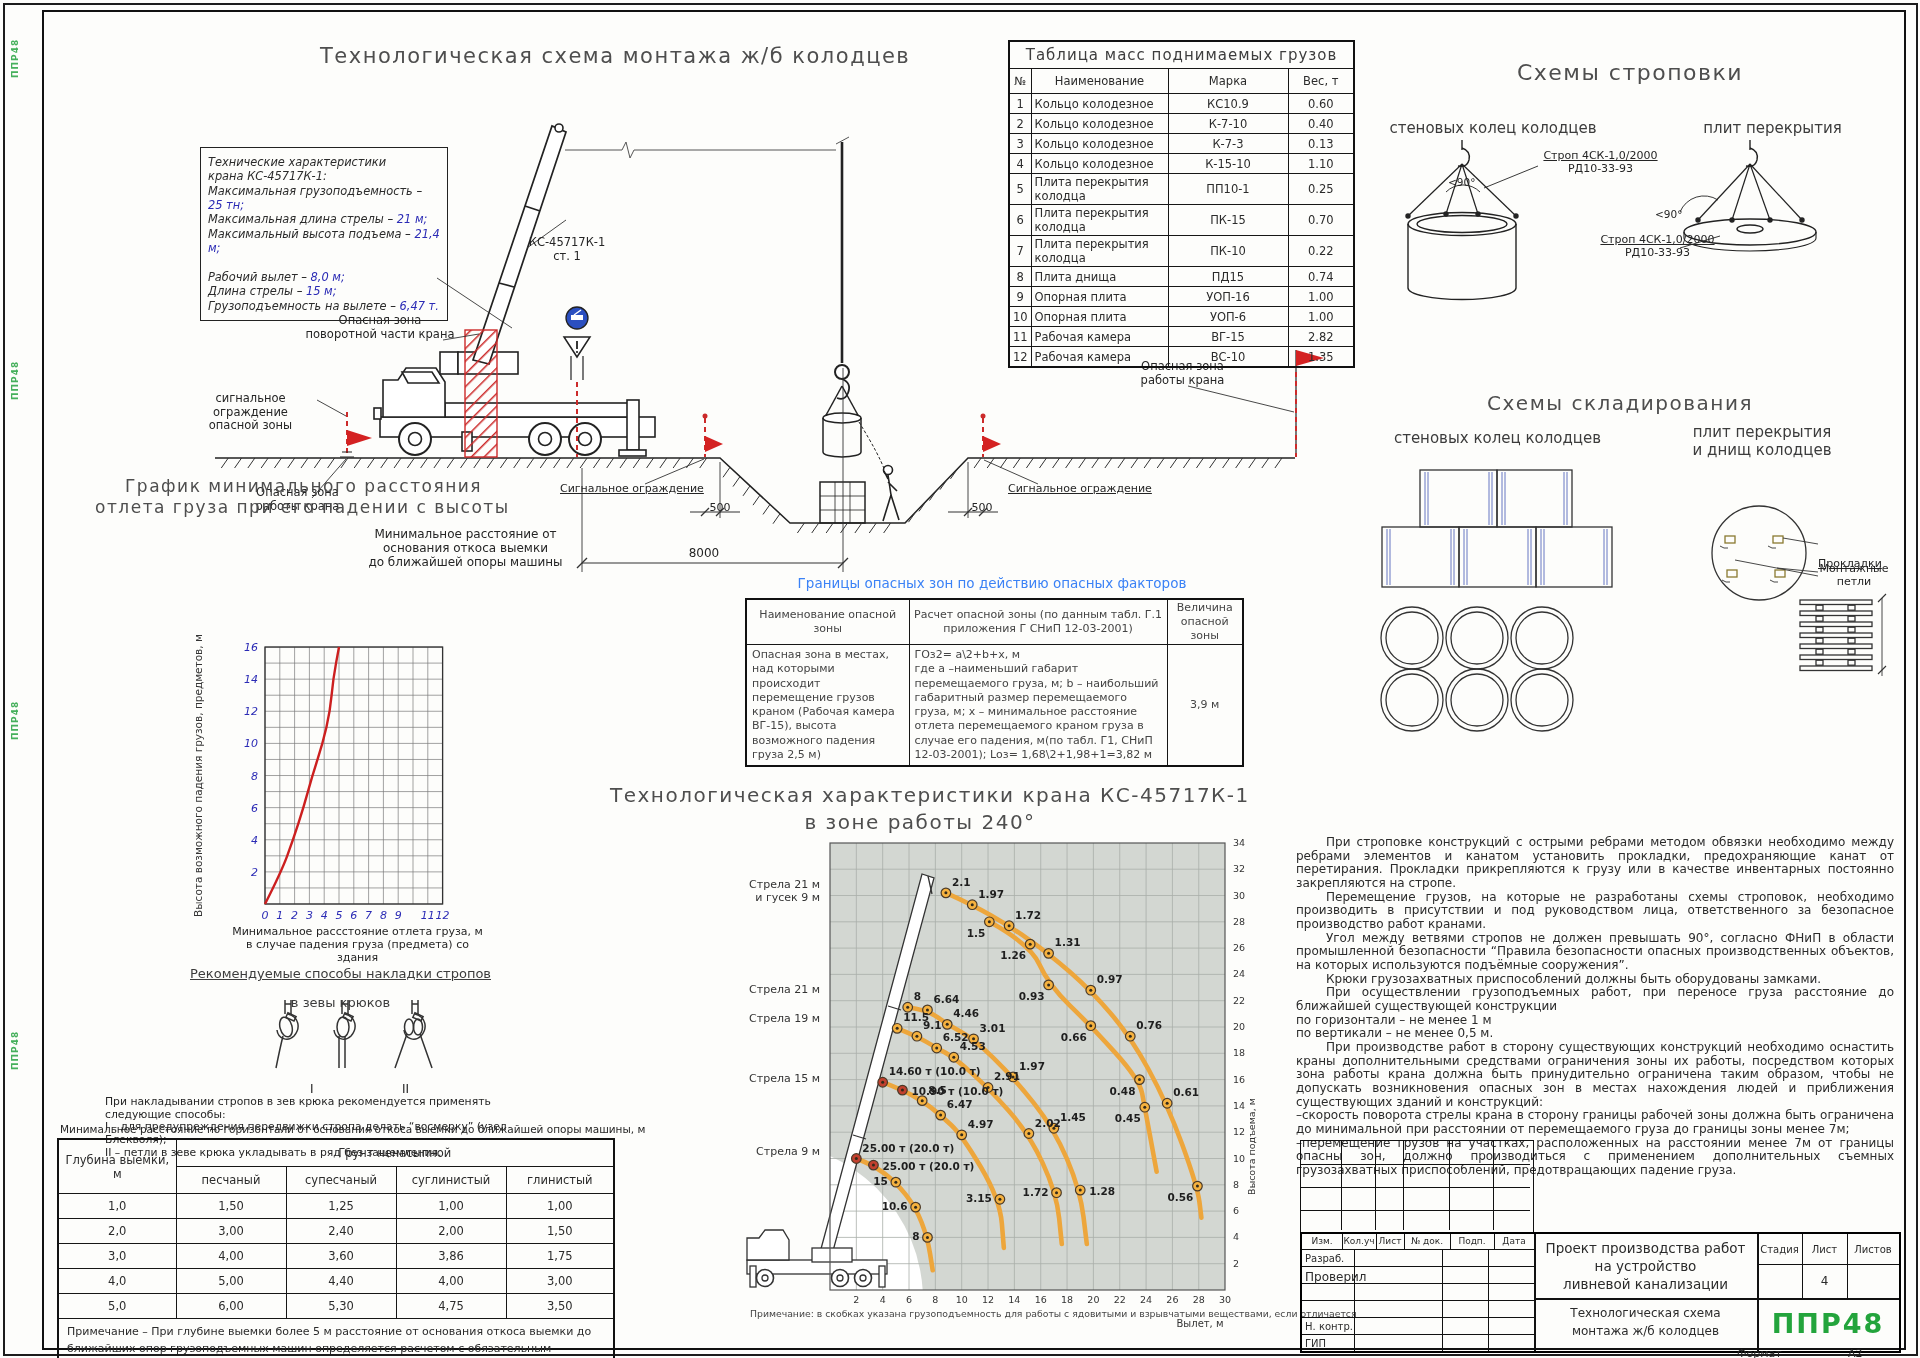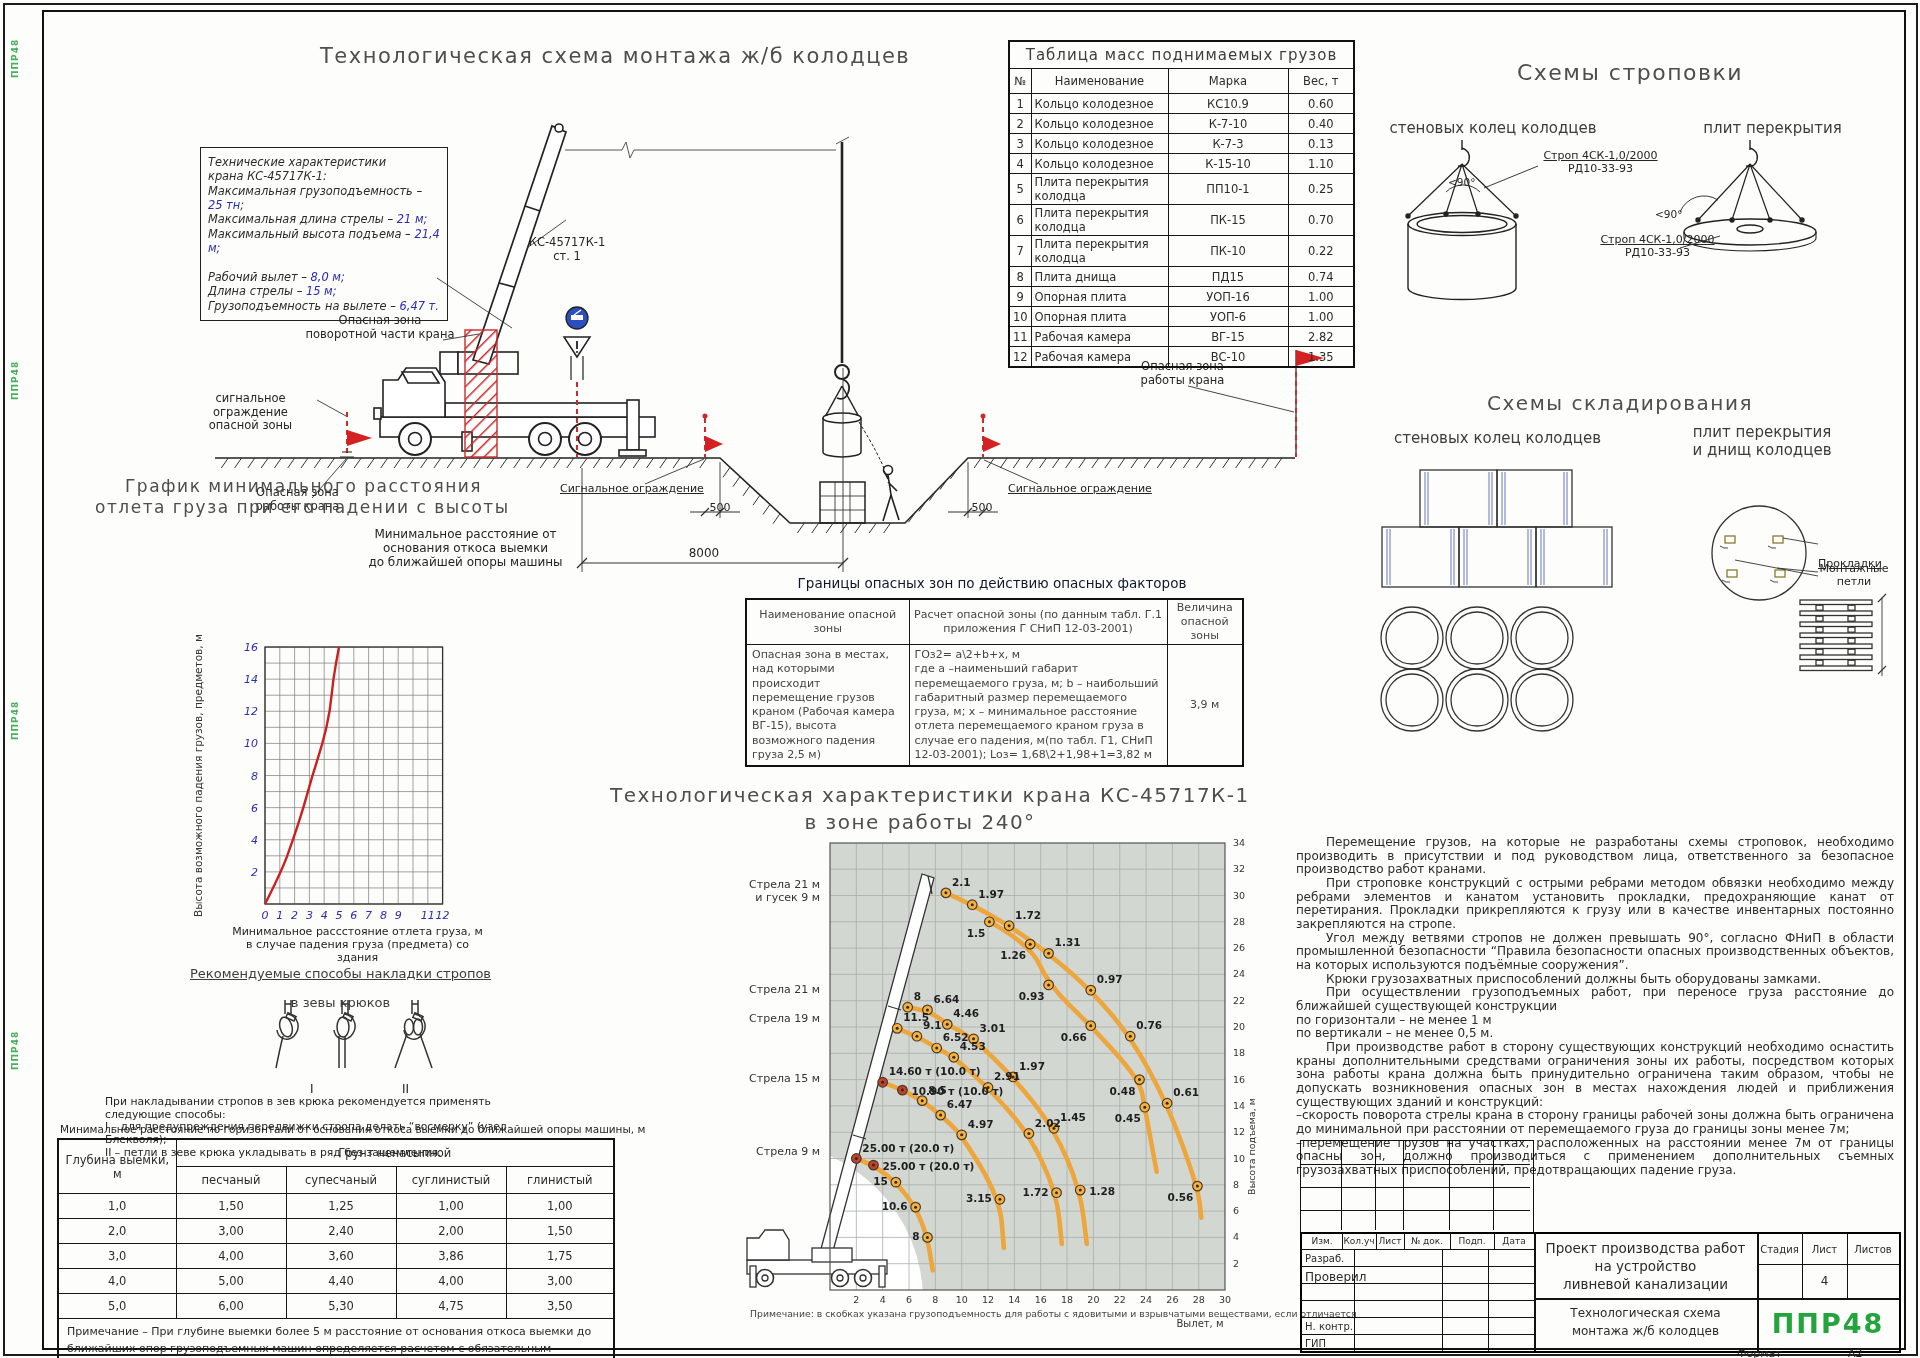--- a/index.html
+++ b/index.html
@@ -498,21 +498,21 @@
         <line x1="507" y1="138" x2="507" y2="216" stroke-width="0.9"></line>
         <path d="M503,142 l8,-8 M503,214 l8,-8" stroke-width="1.1"></path>
       </g>
     </svg>
   <div class="lbl und nw" style="left:1818px;top:534px;font-size:11px;margin-top:24px;">Прокладки</div>
   <div class="lbl ctr" style="left:1815px;top:563px;width:78px;font-size:11px;">
     <div>Монтажные</div>
     <div>петли</div>
   </div>
 
-  <div class="lbl ctr nw" style="left:742px;top:576px;width:500px;font-size:13.5px;color:#0f172a;">Границы опасных зон по действию опасных факторов</div>
+  <div class="lbl ctr nw" style="left:742px;top:576px;width:500px;font-size:13.5px;color:#3b82f6;">Границы опасных зон по действию опасных факторов</div>
   <table class="danger">
     <colgroup>
         <col style="width:163px">
         <col style="width:258px">
         <col style="width:76px">
       </colgroup>
     <thead>
         <tr>
       <th>Наименование опасной зоны</th>
       <th>Расчет опасной зоны (по данным табл. Г.1 приложения Г СНиП 12-03-2001)</th>
@@ -907,22 +907,22 @@
       <text x="633" y="144.8" text-anchor="start" font-size="9.5" fill="#333">28</text>
       <text x="633" y="118.5" text-anchor="start" font-size="9.5" fill="#333">30</text>
       <text x="633" y="92.19999999999999" text-anchor="start" font-size="9.5" fill="#333">32</text>
       <text x="633" y="65.89999999999998" text-anchor="start" font-size="9.5" fill="#333">34</text>
       <text x="600" y="547" text-anchor="middle" font-size="10" fill="#333">Вылет, м</text>
       <text transform="translate(655,366.5) rotate(-90)" text-anchor="middle" font-size="9.5" fill="#333">Высота подъема, м</text>
       <text x="150" y="537" font-size="9.3" fill="#444">Примечание: в скобках указана грузоподъемность для работы с ядовитыми и взрывчатыми веществами, если отличается</text>
     </svg>
 
   <div class="rules" id="rules">
+      <p class="ind">При строповке конструкций с острыми ребрами методом обвязки необходимо между ребрами элементов и канатом установить прокладки, предохраняющие канат от перетирания. Прокладки прикрепляются к грузу или в качестве инвентарных постоянно закрепляются на стропе.</p>
       <p class="ind">Перемещение грузов, на которые не разработаны схемы строповок, необходимо производить в присутствии и под руководством лица, ответственного за безопасное производство работ кранами.</p>
-      <p class="ind">При строповке конструкций с острыми ребрами методом обвязки необходимо между ребрами элементов и канатом установить прокладки, предохраняющие канат от перетирания. Прокладки прикрепляются к грузу или в качестве инвентарных постоянно закрепляются на стропе.</p>
       <p class="ind">Угол между ветвями стропов не должен превышать 90°, согласно ФНиП в области промышленной безопасности “Правила безопасности опасных производственных объектов, на которых используются подъёмные сооружения”.</p>
       <p class="ind">Крюки грузозахватных приспособлений должны быть оборудованы замками.</p>
       <p class="ind">При осуществлении грузоподъемных работ, при переносе груза расстояние до ближайшей существующей конструкции</p>
       <p>по горизонтали – не менее 1 м</p>
       <p>по вертикали – не менее 0,5 м.</p>
       <p class="ind">При производстве работ в сторону существующих конструкций необходимо оснастить краны дополнительными средствами ограничения зоны их работы, посредством которых зона работы крана должна быть принудительно ограничена таким образом, чтобы не допускать возникновения опасных зон в местах нахождения людей и приближения существующих зданий и конструкций:</p>
       <p>–скорость поворота стрелы крана в сторону границы рабочей зоны должна быть ограничена до минимальной при расстоянии от перемещаемого груза до границы зоны менее 7м;</p>
       <p>–перемещение грузов на участках, расположенных на расстоянии менее 7м от границы опасны зон, должно производиться с применением дополнительных съемных грузозахватных приспособлений, предотвращающих падение груза.</p>
     </div>
 

